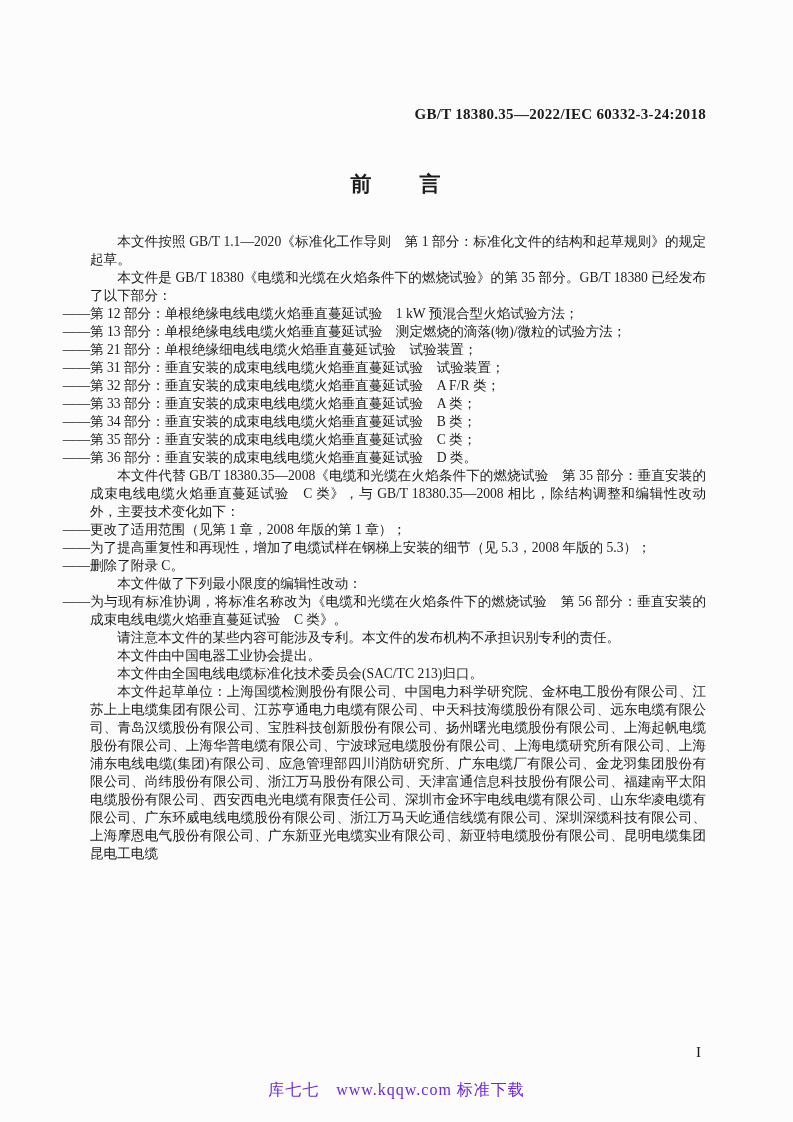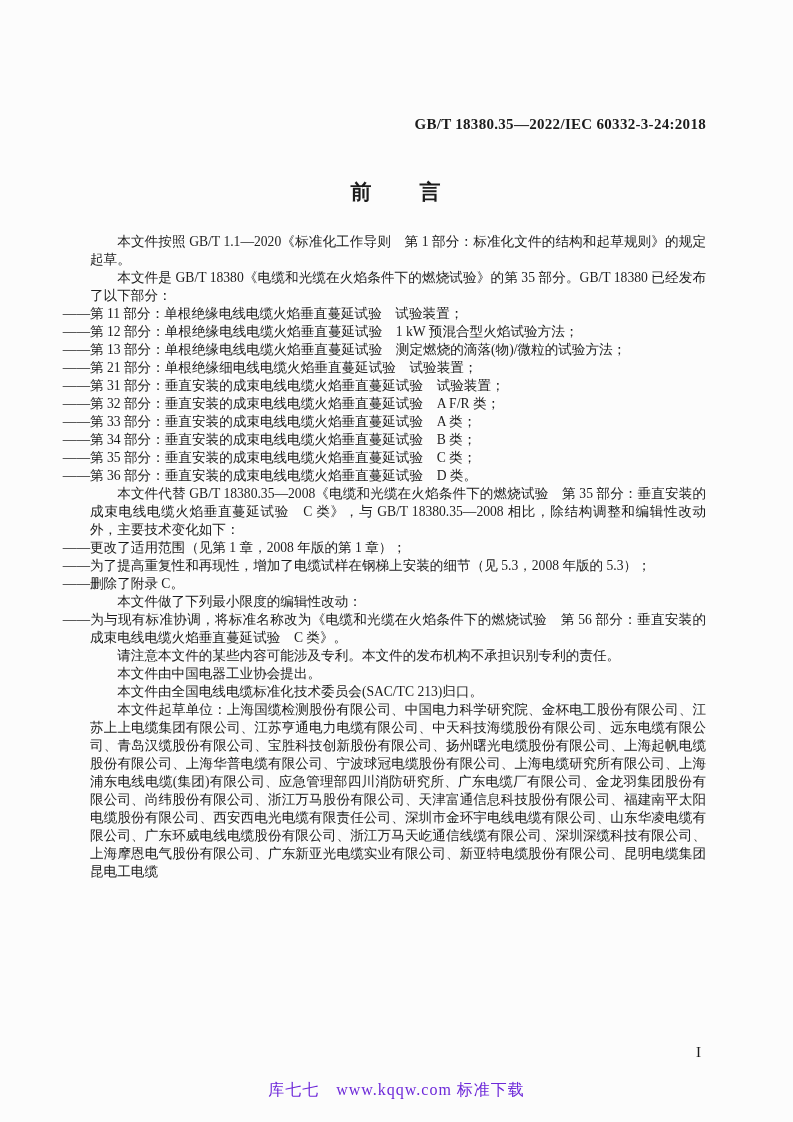--- a/index.html
+++ b/index.html
@@ -8,30 +8,30 @@
     width: 793px;
     height: 1122px;
     margin: 0 auto;
     background: #fcfcfc;
     color: #1b1b1b;
     font-family: "Liberation Serif", "DejaVu Serif", serif;
     overflow: hidden;
   }
   .std-header {
     position: absolute;
-    top: 116px;
+    top: 106px;
     right: 87px;
     font-size: 15px;
     font-weight: 700;
     letter-spacing: 0.3px;
     white-space: nowrap;
   }
   .fw-title {
     position: absolute;
-    top: 178px;
+    top: 170px;
     left: 0;
     right: 0;
     text-align: center;
     font-size: 21px;
     font-weight: 700;
     font-family: "Liberation Sans", "DejaVu Sans", sans-serif;
     letter-spacing: 2px;
   }
   .body-text {
     position: absolute;
@@ -68,21 +68,20 @@
 
 <div class="page">
 
   <div class="std-header">GB/T 18380.35—2022/IEC 60332-3-24:2018</div>
 
   <div class="fw-title">前　　言</div>
 
   <div class="body-text">
     <p class="para">本文件按照 GB/T 1.1—2020《标准化工作导则　第 1 部分：标准化文件的结构和起草规则》的规定起草。</p>
     <p class="para">本文件是 GB/T 18380《电缆和光缆在火焰条件下的燃烧试验》的第 35 部分。GB/T 18380 已经发布了以下部分：</p>
-    <p class="dash">——第 11 部分：单根绝缘电线电缆火焰垂直蔓延试验　试验装置；</p>
     <p class="dash">——第 12 部分：单根绝缘电线电缆火焰垂直蔓延试验　1 kW 预混合型火焰试验方法；</p>
     <p class="dash">——第 13 部分：单根绝缘电线电缆火焰垂直蔓延试验　测定燃烧的滴落(物)/微粒的试验方法；</p>
     <p class="dash">——第 21 部分：单根绝缘细电线电缆火焰垂直蔓延试验　试验装置；</p>
     <p class="dash">——第 31 部分：垂直安装的成束电线电缆火焰垂直蔓延试验　试验装置；</p>
     <p class="dash">——第 32 部分：垂直安装的成束电线电缆火焰垂直蔓延试验　A F/R 类；</p>
     <p class="dash">——第 33 部分：垂直安装的成束电线电缆火焰垂直蔓延试验　A 类；</p>
     <p class="dash">——第 34 部分：垂直安装的成束电线电缆火焰垂直蔓延试验　B 类；</p>
     <p class="dash">——第 35 部分：垂直安装的成束电线电缆火焰垂直蔓延试验　C 类；</p>
     <p class="dash">——第 36 部分：垂直安装的成束电线电缆火焰垂直蔓延试验　D 类。</p>
     <p class="para">本文件代替 GB/T 18380.35—2008《电缆和光缆在火焰条件下的燃烧试验　第 35 部分：垂直安装的成束电线电缆火焰垂直蔓延试验　C 类》，与 GB/T 18380.35—2008 相比，除结构调整和编辑性改动外，主要技术变化如下：</p>

